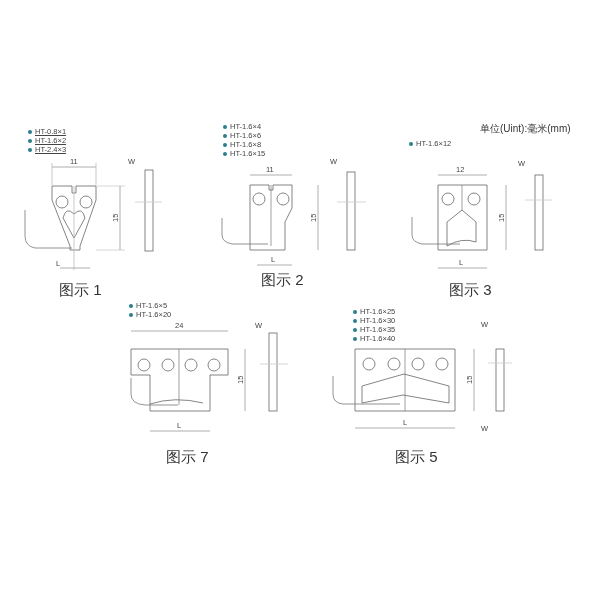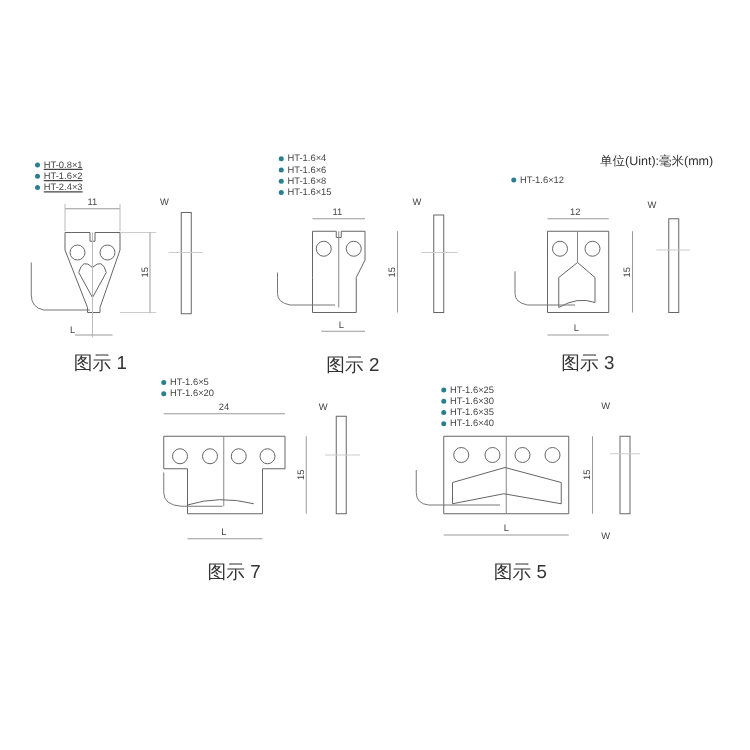--- a/index.html
+++ b/index.html
@@ -138,16 +138,16 @@
   <text class="lbl" x="481" y="431" stroke="none">W</text>
   <text class="lbl" x="403" y="425" stroke="none">L</text>
   <text class="lbl" stroke="none" transform="translate(118,222) rotate(-90)">15</text>
   <text class="lbl" stroke="none" transform="translate(316,222) rotate(-90)">15</text>
   <text class="lbl" stroke="none" transform="translate(504,222) rotate(-90)">15</text>
   <text class="lbl" stroke="none" transform="translate(243,384) rotate(-90)">15</text>
   <text class="lbl" stroke="none" transform="translate(472,384) rotate(-90)">15</text>
 </svg>
 
 <div class="caption" style="left:59px;top:281px;">图示 1</div>
-<div class="caption" style="left:261px;top:283px;">图示 2</div>
+<div class="caption" style="left:261px;top:271px;">图示 2</div>
 <div class="caption" style="left:449px;top:281px;">图示 3</div>
 <div class="caption" style="left:166px;top:448px;">图示 7</div>
 <div class="caption" style="left:395px;top:448px;">图示 5</div>
 
 </body></html>

